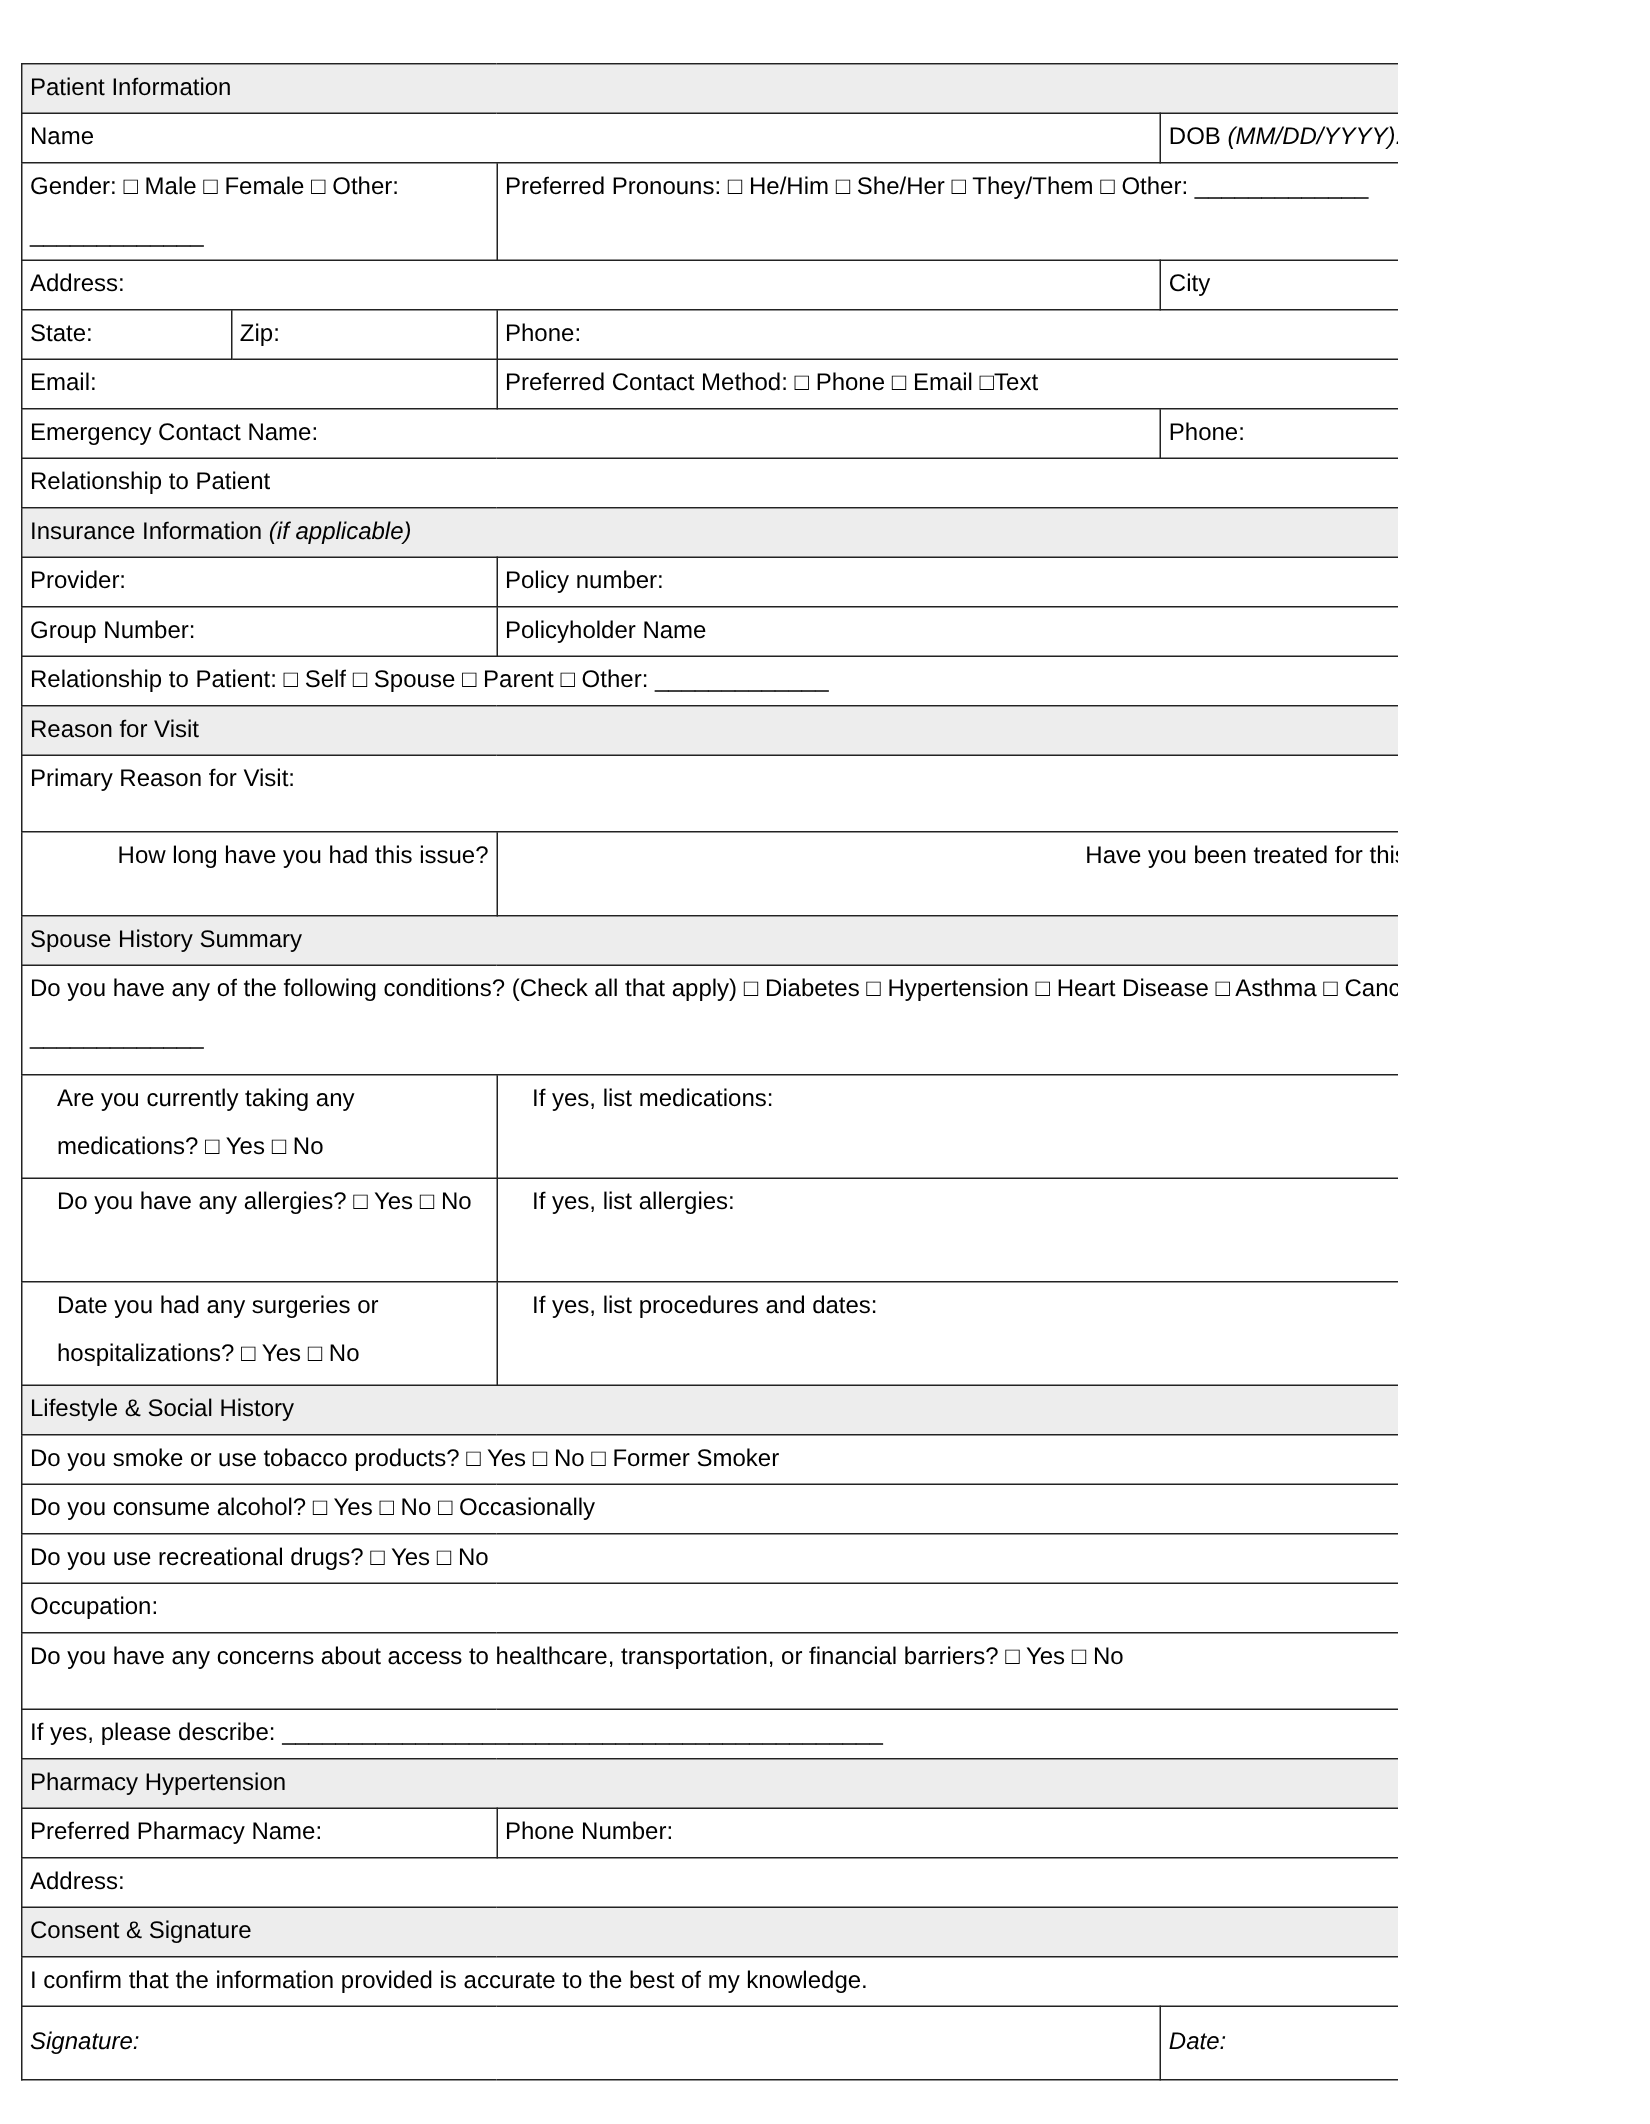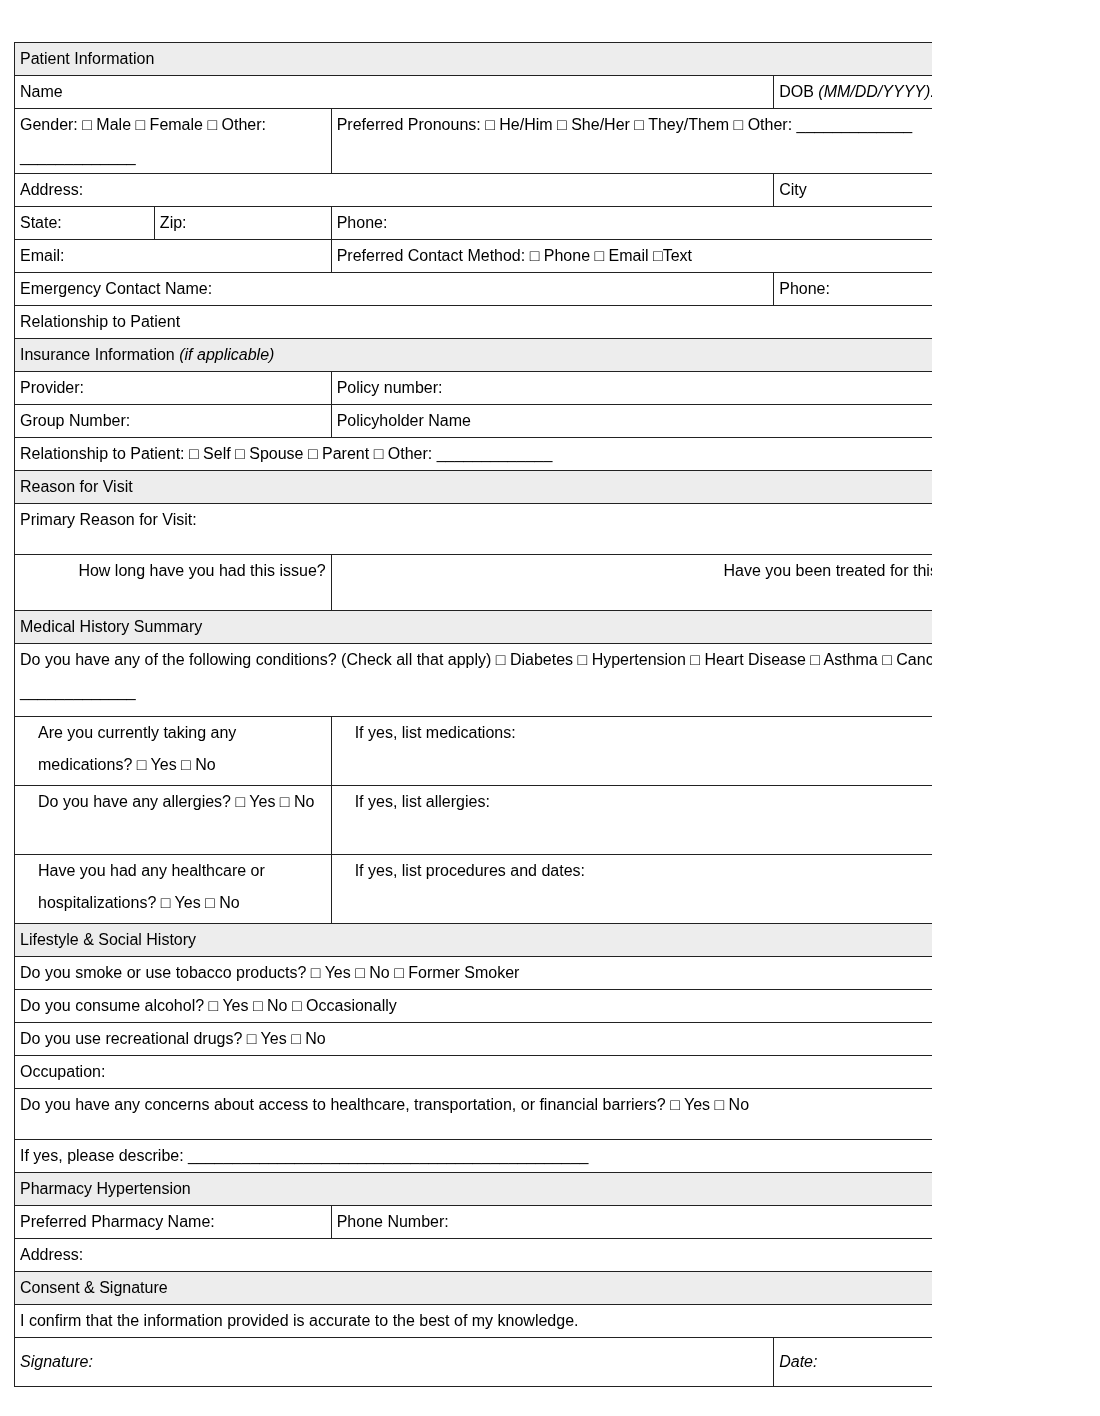--- a/index.html
+++ b/index.html
@@ -110,35 +110,35 @@
     </tr>
     <tr class="r-h52">
       <td colspan="4">Primary Reason for Visit:</td>
     </tr>
     <tr class="r-h57">
       <td colspan="2">How long have you had this issue?</td>
       <td colspan="2">Have you been treated for this before? □ Yes □ No</td>
     </tr>
 
     <tr class="sec">
-      <td colspan="4">Medical History Summary</td>
+      <td colspan="4">Spouse History Summary</td>
     </tr>
     <tr class="r-h74">
       <td colspan="4">Do you have any of the following conditions? (Check all that apply) □ Diabetes □ Hypertension □ Heart Disease □ Asthma □ Cancer □ Stroke □ Other: _____________</td>
     </tr>
     <tr class="r-h70">
       <td colspan="2">Are you currently taking any medications? □ Yes □ No</td>
       <td colspan="2">If yes, list medications:</td>
     </tr>
     <tr class="r-h70">
       <td colspan="2">Do you have any allergies? □ Yes □ No</td>
       <td colspan="2">If yes, list allergies:</td>
     </tr>
     <tr class="r-h70">
-      <td colspan="2">Have you had any healthcare or hospitalizations? □ Yes □ No</td>
+      <td colspan="2">Date you had any surgeries or hospitalizations? □ Yes □ No</td>
       <td colspan="2">If yes, list procedures and dates:</td>
     </tr>
 
     <tr class="sec">
       <td colspan="4">Lifestyle &amp; Social History</td>
     </tr>
     <tr>
       <td colspan="4">Do you smoke or use tobacco products? □ Yes □ No □ Former Smoker</td>
     </tr>
     <tr>

